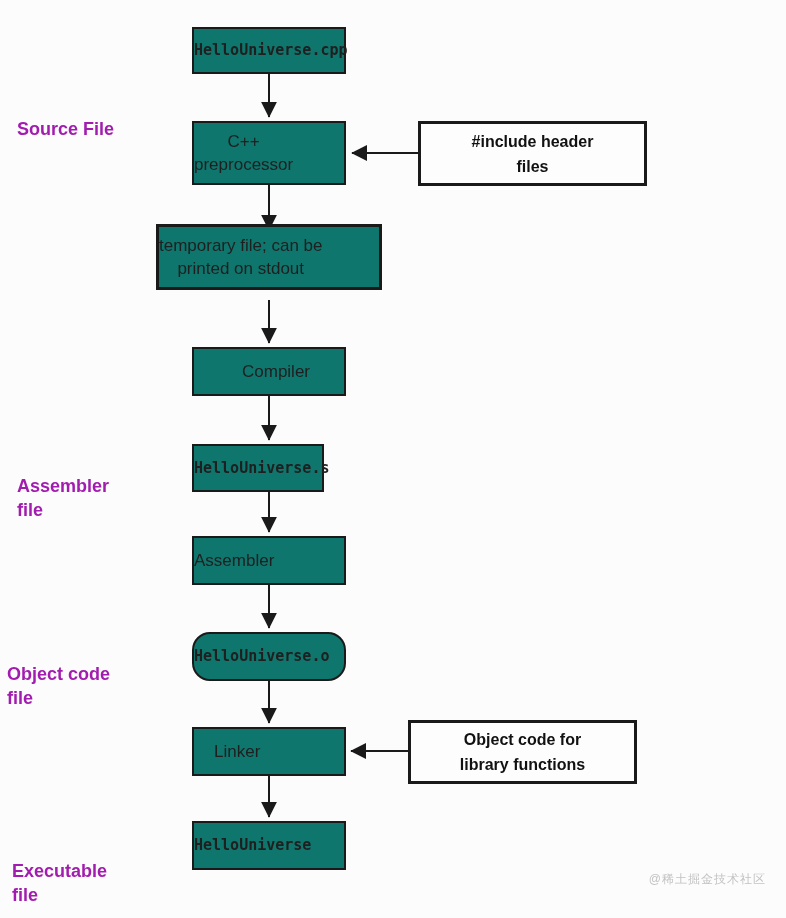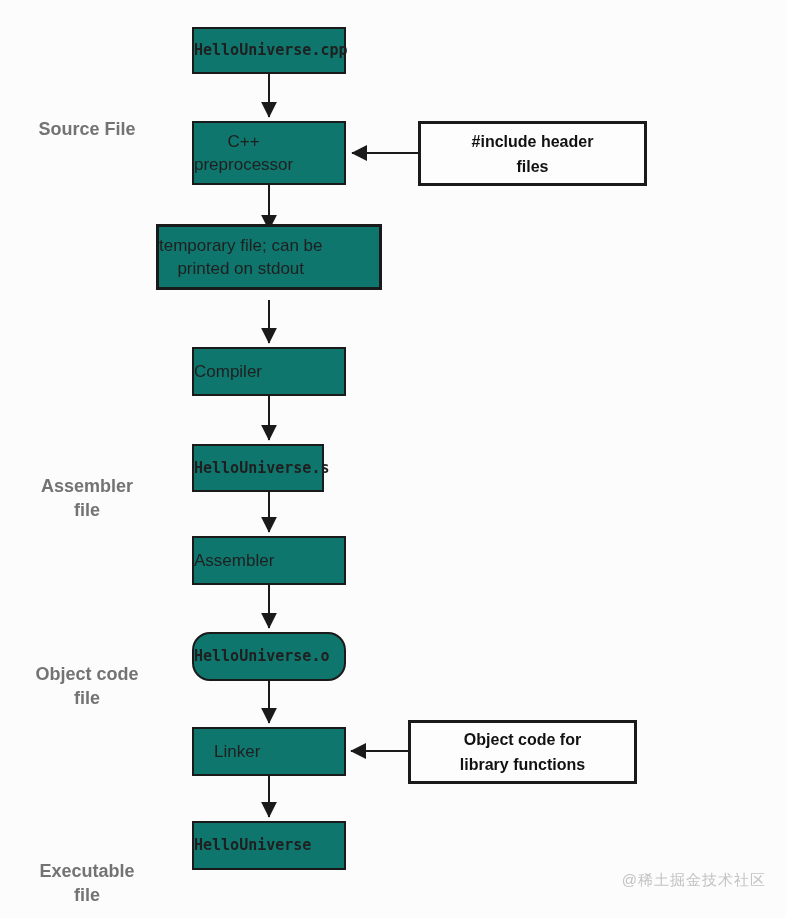--- a/index.html
+++ b/index.html
@@ -56,45 +56,45 @@
   }
   .annotation .txt {
     white-space: pre-line;
     font-weight: bold;
     font-size: 16px;
     line-height: 25px;
     color: #111;
   }
   .side-label {
     position: absolute;
-    text-align: center;
+    text-align: left;
     font-weight: bold;
     font-size: 18px;
     line-height: 24px;
     white-space: pre-line;
-    color: #737373;
+    color: #a21caf;
   }
   .arrows {
     position: absolute;
     left: 0; top: 0;
     pointer-events: none;
   }
   .watermark {
     position: absolute;
     right: 20px;
     top: 871px;
-    font-size: 15px;
+    font-size: 12px;
     color: #c3c3c3;
     letter-spacing: 1px;
   }
   
   #n-source       { left: 192px; top: 27px;  width: 154px; height: 47px; }
   #n-preproc      { left: 192px; top: 121px; width: 154px; height: 64px; }
   #n-temp         { left: 156px; top: 224px; width: 226px; height: 66px; border-width: 3px; }
-  #n-compiler     { left: 192px; top: 347px; width: 154px; height: 49px; }
+  #n-compiler     { left: 192px; top: 347px; width: 154px; height: 49px; padding-left: 48px; }
   #n-asmfile      { left: 192px; top: 444px; width: 132px; height: 48px; }
   #n-assembler    { left: 192px; top: 536px; width: 154px; height: 49px; }
   #n-objfile      { left: 192px; top: 632px; width: 154px; height: 49px; border-radius: 18px; }
   #n-linker       { left: 192px; top: 727px; width: 154px; height: 49px; padding-left: 20px; }
   #n-exec         { left: 192px; top: 821px; width: 154px; height: 49px; }
   #a-include      { left: 418px; top: 121px; width: 229px; height: 65px; }
   #a-library      { left: 408px; top: 720px; width: 229px; height: 64px; }
   #l-source       { left: 17px;  top: 93px;  width: 140px; }
   #l-asm          { left: 17px;  top: 450px; width: 140px; }
   #l-obj          { left: 7px;   top: 638px; width: 160px; }

